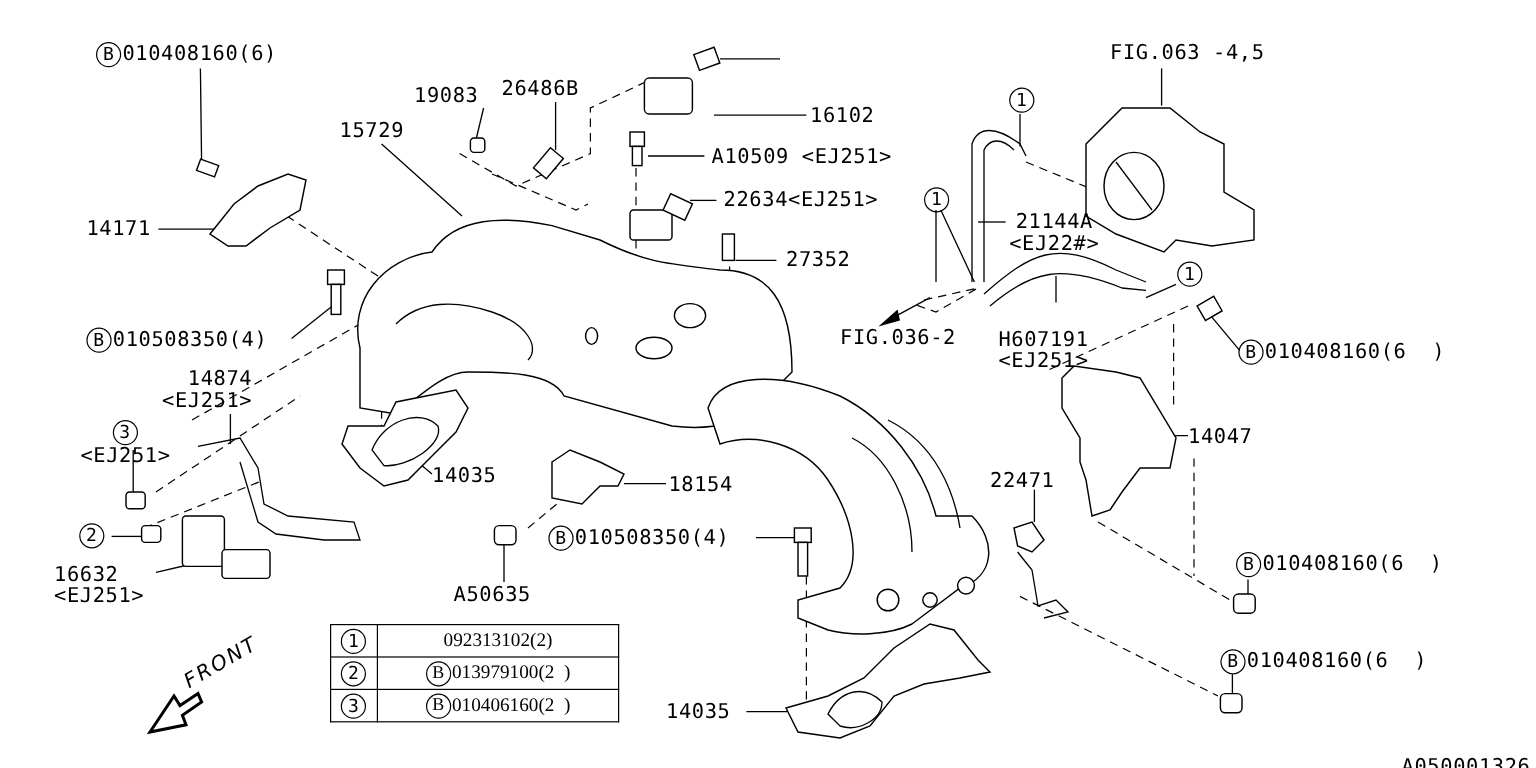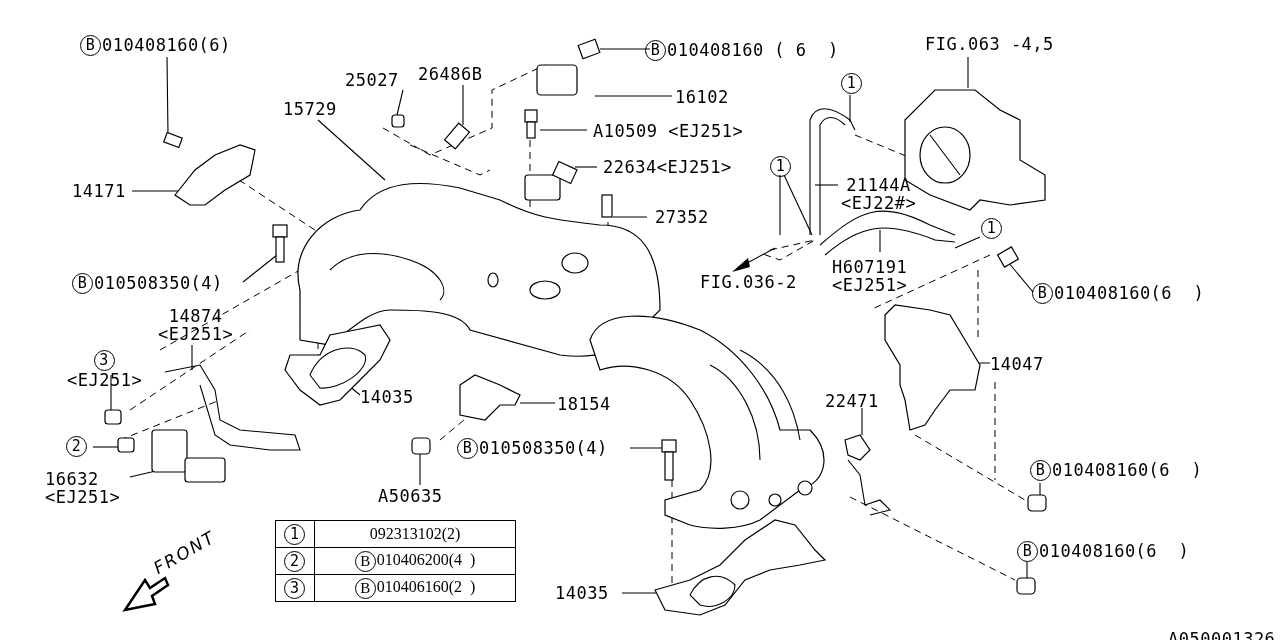--- a/index.html
+++ b/index.html
@@ -147,36 +147,35 @@
       </g>
 
       <line class="line" x1="738" y1="258" x2="775" y2="238"></line>
       <polygon points="732,262 748,248 750,257" fill="#000"></polygon>
 
       <path d="M125,600 L145,570 L150,578 L165,568 L168,575 L152,586 L155,594 Z" fill="#fff" stroke="#000" stroke-width="2.5"></path>
     </g>
   </svg>
 
   <div class="lbl" style="left:80px;top:25px"><span class="circ">B</span><span>010408160(6)</span></div>
-  <div class="lbl" style="left:645px;top:30px"><span class="circ">B</span><span>010408160 ( 6  )</span></div>
   <div class="lbl" style="left:925px;top:25px">FIG.063 -4,5</div>
-  <div class="lbl" style="left:345px;top:61px">25027</div>
+  <div class="lbl" style="left:345px;top:61px">19083</div>
   <div class="lbl" style="left:418px;top:55px">26486B</div>
   <div class="lbl" style="left:675px;top:78px">16102</div>
   <div class="lbl" style="left:283px;top:90px">15729</div>
   <div class="lbl" style="left:593px;top:112px">A10509 &lt;EJ251&gt;</div>
   <div class="lbl" style="left:603px;top:148px">22634&lt;EJ251&gt;</div>
   <div class="lbl" style="left:655px;top:198px">27352</div>
   <div class="lbl" style="left:72px;top:172px">14171</div>
   <div class="lbl" style="left:841px;top:166px;text-align:center"><div>21144A</div><div>&lt;EJ22#&gt;</div></div>
   <div class="lbl" style="left:700px;top:263px">FIG.036-2</div>
-  <div class="lbl" style="left:832px;top:248px;text-align:center"><div>H607191</div><div>&lt;EJ251&gt;</div></div>
+  <div class="lbl" style="left:832px;top:264px;text-align:center"><div>H607191</div><div>&lt;EJ251&gt;</div></div>
   <div class="lbl" style="left:72px;top:263px"><span class="circ">B</span><span>010508350(4)</span></div>
   <div class="lbl" style="left:1032px;top:273px"><span class="circ">B</span><span>010408160(6  )</span></div>
-  <div class="lbl" style="left:158px;top:297px;text-align:center"><div>14874</div><div>&lt;EJ251&gt;</div></div>
+  <div class="lbl" style="left:135px;top:297px;text-align:right"><div>14874</div><div>&lt;EJ251&gt;</div></div>
   <div class="lbl" style="left:67px;top:340px;text-align:center"><div><span class="circ">3</span></div><div>&lt;EJ251&gt;</div></div>
   <div class="lbl" style="left:360px;top:378px">14035</div>
   <div class="lbl" style="left:557px;top:385px">18154</div>
   <div class="lbl" style="left:990px;top:345px">14047</div>
   <div class="lbl" style="left:825px;top:382px">22471</div>
   <div class="lbl" style="left:66px;top:426px"><span class="circ">2</span></div>
   <div class="lbl" style="left:457px;top:428px"><span class="circ">B</span><span>010508350(4)</span></div>
   <div class="lbl" style="left:1030px;top:450px"><span class="circ">B</span><span>010408160(6  )</span></div>
   <div class="lbl" style="left:45px;top:460px;text-align:left"><div>16632</div><div>&lt;EJ251&gt;</div></div>
   <div class="lbl" style="left:378px;top:477px">A50635</div>
@@ -187,21 +186,21 @@
   <div class="lbl" style="left:981px;top:208px"><span class="circ">1</span></div>
 
   <table class="legend">
     <tbody>
         <tr>
       <td class="k"><span class="circ">1</span></td>
       <td class="v"><span>092313102(2)</span></td>
     </tr>
     <tr>
       <td class="k"><span class="circ">2</span></td>
-      <td class="v"><span class="circ">B</span><span>010406200(4  )</span></td>
+      <td class="v"><span class="circ">B</span><span>013979100(2  )</span></td>
     </tr>
     <tr>
       <td class="k"><span class="circ">3</span></td>
       <td class="v"><span class="circ">B</span><span>010406160(2  )</span></td>
     </tr>
   </tbody>
     </table>
 
   <div class="front">FRONT</div>
   <div class="lbl" style="left:1168px;top:620px">A050001326</div>

